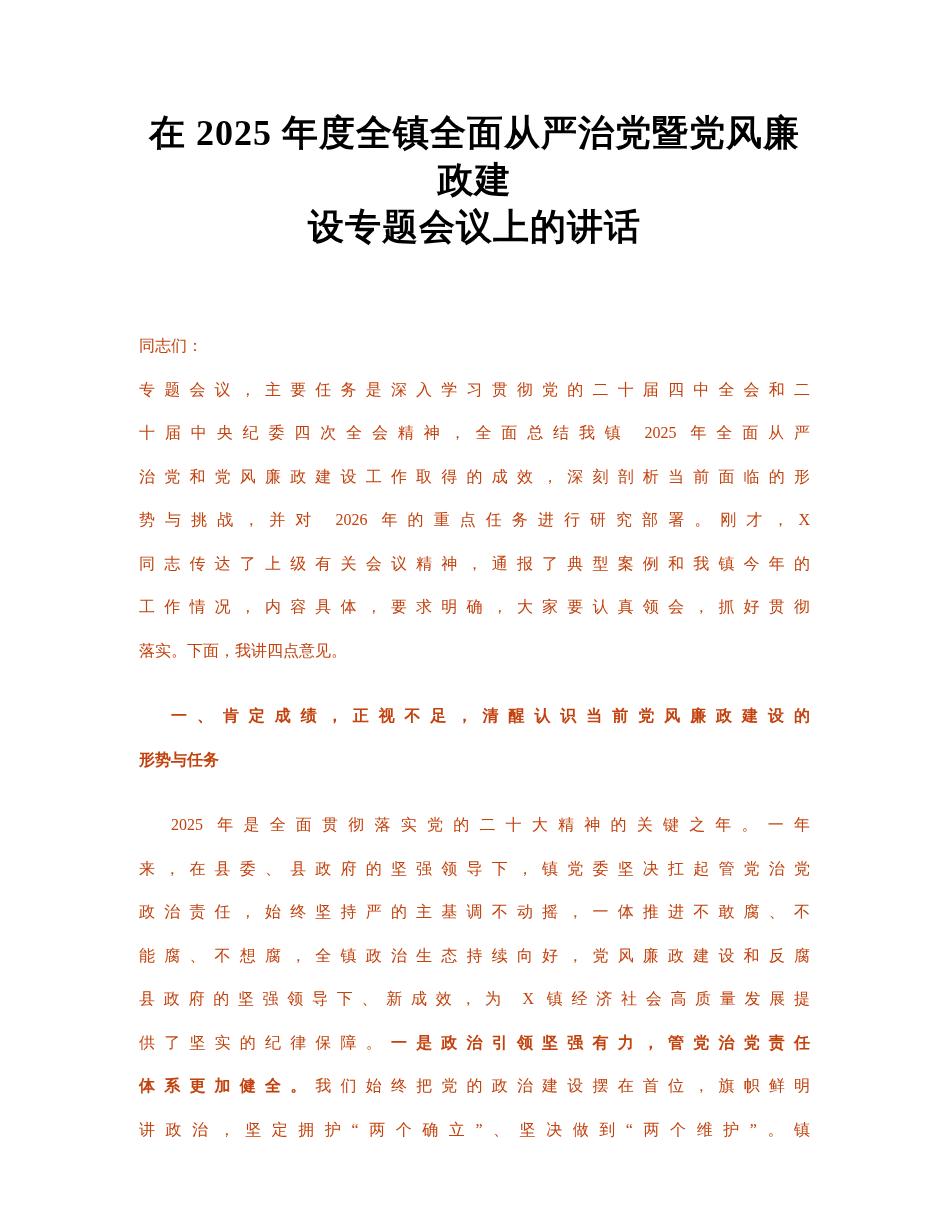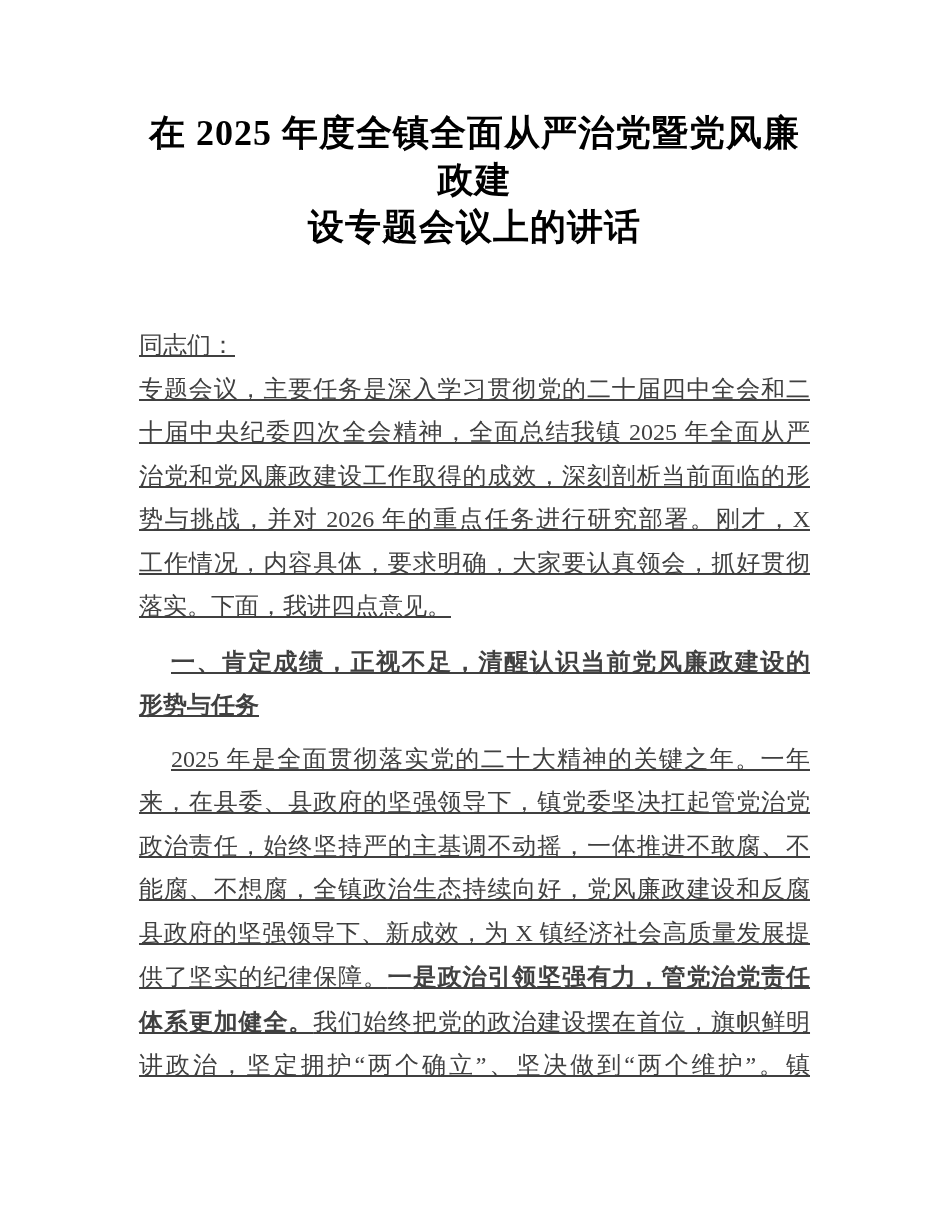--- a/index.html
+++ b/index.html
@@ -28,42 +28,41 @@
     line-height: 47px;
     font-weight: 700;
     text-align: center;
     font-family: "Liberation Serif", serif;
     letter-spacing: 1px;
   }
   .body-block {
     margin-top: 0;
   }
   .line {
-    font-size: 24px;
+    font-size: 16px;
     line-height: 43.5px;
     font-family: "Liberation Serif", serif;
     text-align: justify;
     text-align-last: justify;
     white-space: normal;
-    color: #404040;
-    text-decoration: underline;
+    color: #c2410c;
   }
   .line.flush {
     text-align: left;
     text-align-last: auto;
   }
   .line.indent {
     text-indent: 32px;
   }
   .line.heading {
     font-family: "Liberation Sans", sans-serif;
     font-weight: 700;
   }
   .line.gap {
-    margin-top: 11px;
+    margin-top: 22px;
   }
   .line.first {
     margin-top: 73px;
   }
   .bold-seg {
     font-family: "Liberation Sans", sans-serif;
     font-weight: 700;
   }
 </style>
 </head>
@@ -74,20 +73,21 @@
     <div class="title">
       <div class="title-line">在 2025 年度全镇全面从严治党暨党风廉政建</div>
       <div class="title-line">设专题会议上的讲话</div>
     </div>
     <div class="body-block">
         <div class="line flush first"><span>同志们：</span></div>
         <div class="line"><span>专题会议，主要任务是深入学习贯彻党的二十届四中全会和二</span></div>
         <div class="line"><span>十届中央纪委四次全会精神，全面总结我镇 2025 年全面从严</span></div>
         <div class="line"><span>治党和党风廉政建设工作取得的成效，深刻剖析当前面临的形</span></div>
         <div class="line"><span>势与挑战，并对 2026 年的重点任务进行研究部署。刚才，X</span></div>
+        <div class="line"><span>同志传达了上级有关会议精神，通报了典型案例和我镇今年的</span></div>
         <div class="line"><span>工作情况，内容具体，要求明确，大家要认真领会，抓好贯彻</span></div>
         <div class="line flush"><span>落实。下面，我讲四点意见。</span></div>
         <div class="line heading indent gap"><span>一、肯定成绩，正视不足，清醒认识当前党风廉政建设的</span></div>
         <div class="line heading flush"><span>形势与任务</span></div>
         <div class="line indent gap"><span>2025 年是全面贯彻落实党的二十大精神的关键之年。一年</span></div>
         <div class="line"><span>来，在县委、县政府的坚强领导下，镇党委坚决扛起管党治党</span></div>
         <div class="line"><span>政治责任，始终坚持严的主基调不动摇，一体推进不敢腐、不</span></div>
         <div class="line"><span>能腐、不想腐，全镇政治生态持续向好，党风廉政建设和反腐</span></div>
         <div class="line"><span>县政府的坚强领导下、新成效，为 X 镇经济社会高质量发展提</span></div>
         <div class="line"><span>供了坚实的纪律保障。</span><span class="bold-seg">一是政治引领坚强有力，管党治党责任</span></div>

